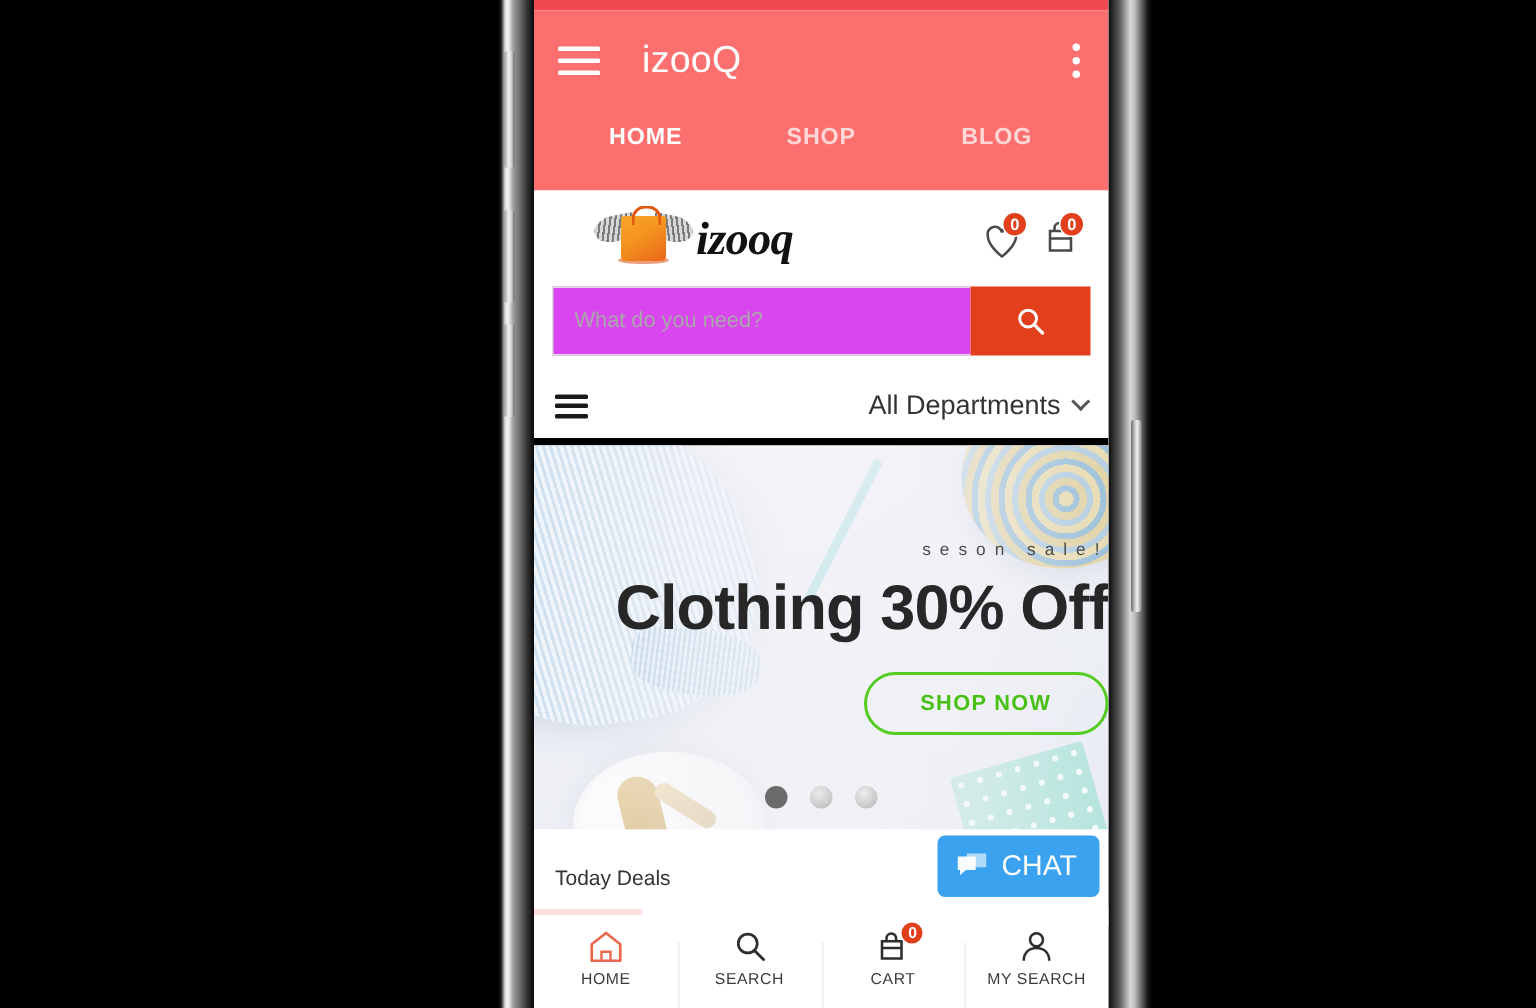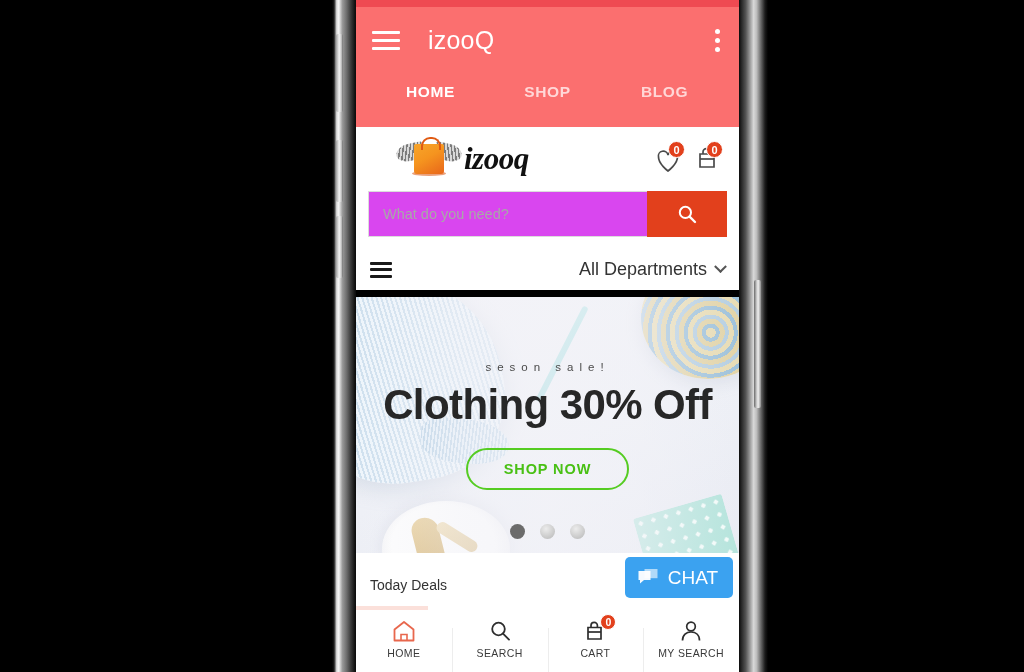--- a/index.html
+++ b/index.html
@@ -108,21 +108,21 @@
   }
   .search-input::placeholder { color: #a8a8a8; }
   .search-btn {
     width: 80px; height: 46px; background: #e2401c; border: none; cursor: pointer;
     display: flex; align-items: center; justify-content: center;
   }
 
   
   .dept-row {
     height: 48px; display: flex; align-items: center; padding: 0 14px;
-    background: #fff; border-bottom: 7px solid #000000;
+    background: #fff; border-bottom: 5px solid #000000;
   }
   .dept-burger { width: 22px; display: flex; flex-direction: column; gap: 3.5px; cursor: pointer; }
   .dept-burger i { height: 3px; background: #1a1a1a; border-radius: 1px; display: block; }
   .dept-label { margin-left: auto; font-size: 18px; color: #333; display: flex;
                 align-items: center; gap: 9px; cursor: pointer; }
   .chev { width: 9px; height: 9px; border-right: 2px solid #555; border-bottom: 2px solid #555;
           transform: rotate(45deg) translate(-2px,-2px); }
 
   
   .hero { position: relative; height: 256px; overflow: hidden;
@@ -173,21 +173,21 @@
     background-color: #b5e4dc;
     background-image: radial-gradient(#f3fbf9 2.1px, transparent 2.3px);
     background-size: 13px 13px;
     transform: rotate(-16deg); border-radius: 3px;
   }
   .h-veil { position:absolute; inset:0; background: linear-gradient(90deg,
             rgba(243,243,248,0) 0%, rgba(243,243,248,.55) 28%,
             rgba(243,243,248,.72) 50%, rgba(243,243,248,.55) 72%,
             rgba(243,243,248,0) 100%); }
   .hero-copy { position: absolute; inset: 0; display: flex; flex-direction: column;
-               align-items: center; justify-content: center; }
+               align-items: flex-end; justify-content: center; }
   .hero-kicker { font-size: 11.5px; color: #4a4a4a; letter-spacing: 6px;
                  font-weight: 400; margin-bottom: 8px; }
   .hero-title { font-size: 42px; font-weight: 700; color: #272727; letter-spacing: -.6px; }
   .hero-cta {
     margin-top: 19px; padding: 11px 36px; border: 2.5px solid #55cc22;
     border-radius: 26px; color: #49c014; font-weight: 700; font-size: 14.5px;
     letter-spacing: .9px; background: transparent; cursor: pointer;
     font-family: "Liberation Sans", sans-serif;
   }
   .hero-dots { position: absolute; left: 0; right: 0; bottom: 14px;

